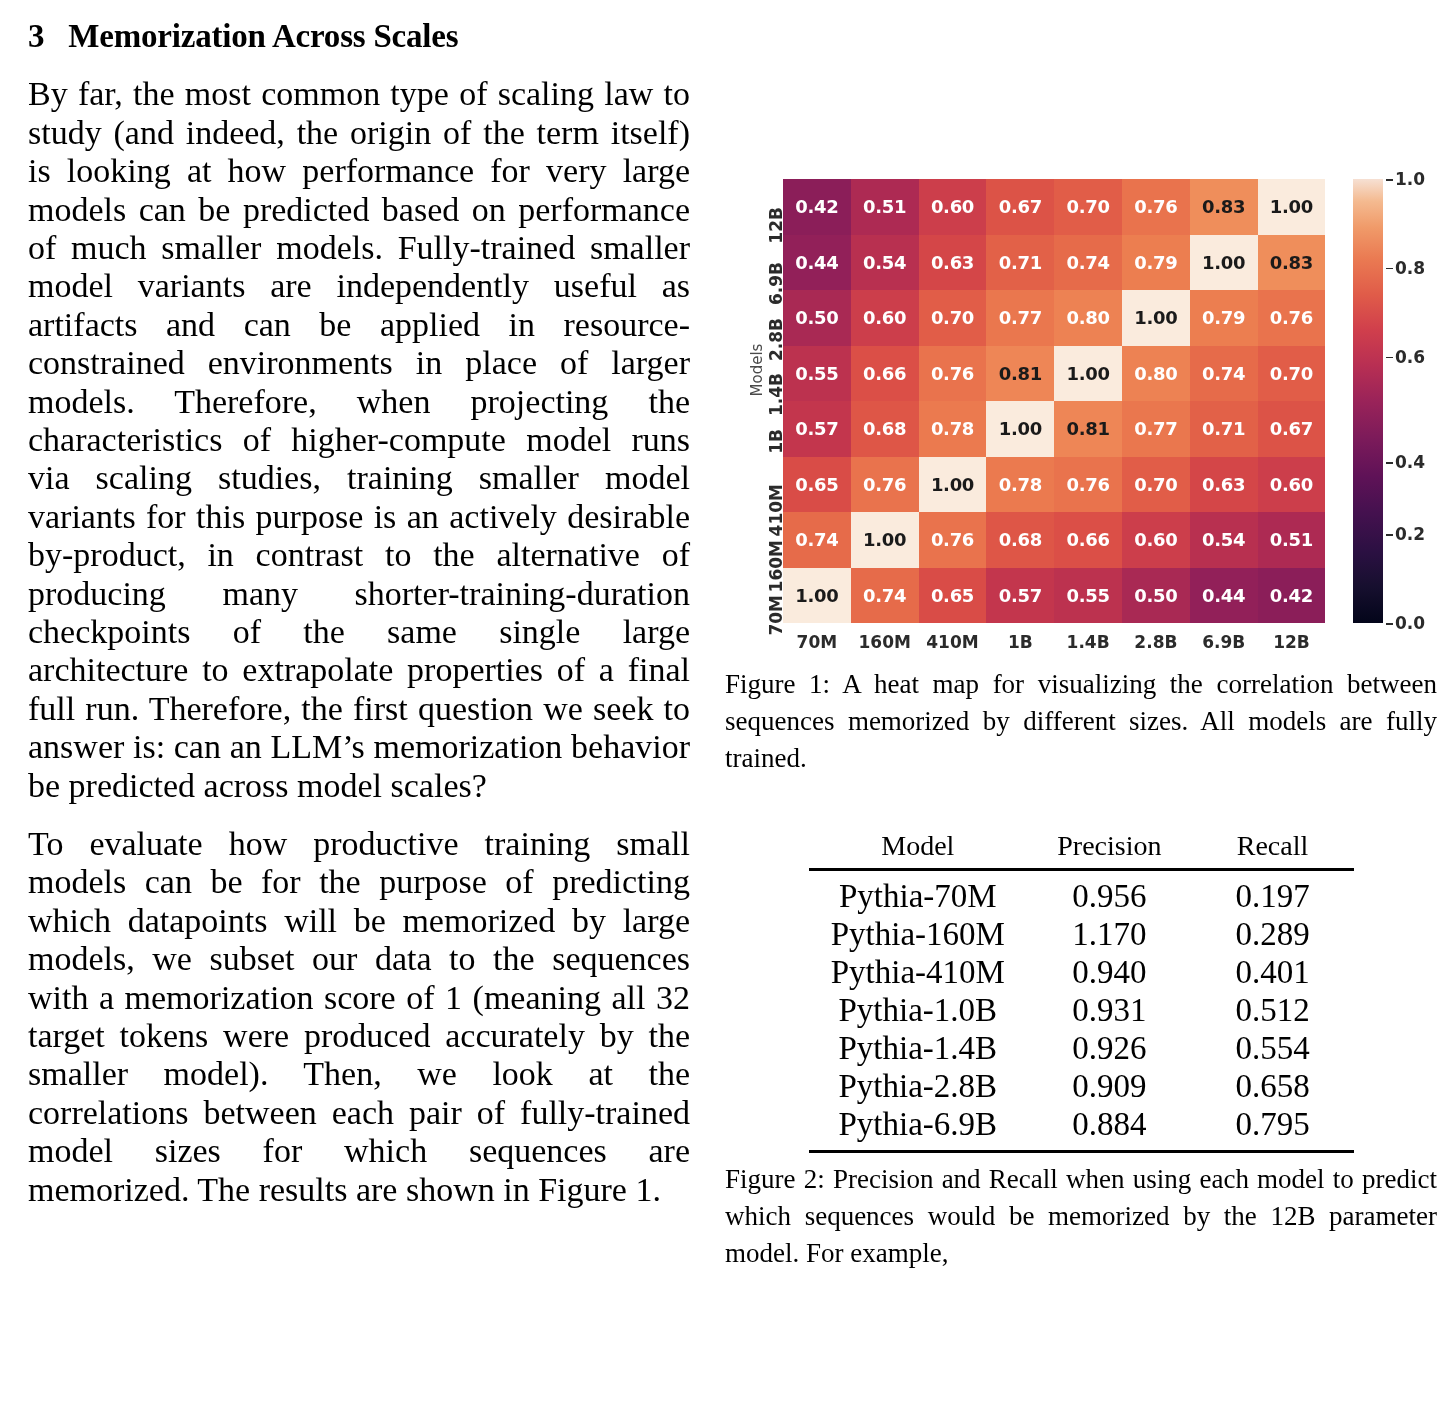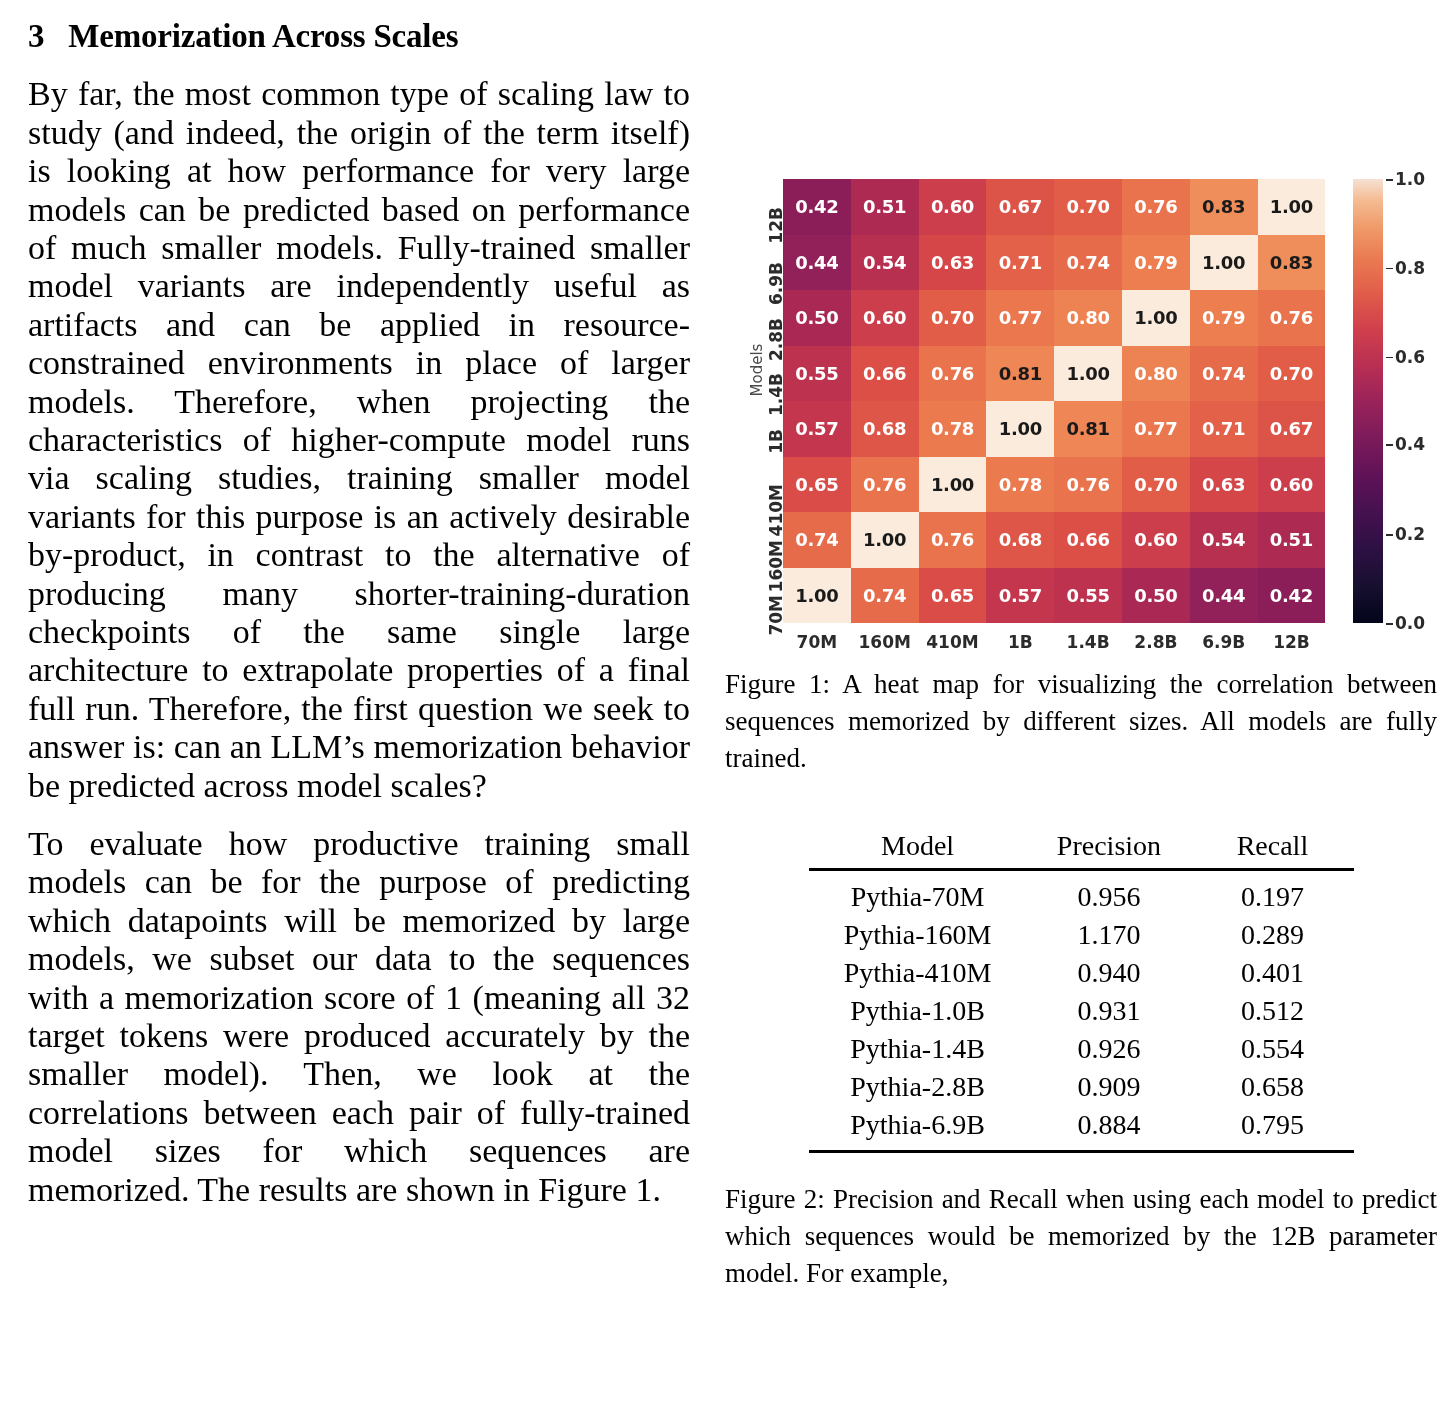--- a/index.html
+++ b/index.html
@@ -206,28 +206,28 @@
     font-size: 28px;
     padding: 0 0 6px 0;
     text-align: center;
   }
   table.results thead tr th {
     border-bottom: 3.5px solid #000;
   }
   table.results td {
     text-align: center;
     padding: 2.5px 0;
-    font-size: 28px;
+    font-size: 33px;
     line-height: 33px;
   }
   table.results tbody tr:first-child td { padding-top: 9px; }
   table.results tbody tr:last-child td { border-bottom: 3.5px solid #000; padding-bottom: 9px; }
   table.results td.model-col { width: 230px; }
   table.results td.num-col { width: 170px; }
-  .fig2-caption { margin-top: 28px; }
+  .fig2-caption { margin-top: 8px; }
 </style>
 </head>
 <body>
 
 <div class="page">
 
   <div class="col-left">
     <h1 class="section-head">
       <span class="num">3</span><span>Memorization Across Scales</span>
     </h1>
@@ -326,21 +326,21 @@
             <div class="xt">1.4B</div>
             <div class="xt">2.8B</div>
             <div class="xt">6.9B</div>
             <div class="xt">12B</div>
           </div>
       </div>
       <div class="cbar"></div>
       <div class="cbar-ticks" id="cbticks">
           <div class="cbt" style="top: 444px;">0.0</div>
           <div class="cbt" style="top: 355.2px;">0.2</div>
-          <div class="cbt" style="top: 265px;">0.4</div>
+          <div class="cbt" style="top: 283px;">0.4</div>
           <div class="cbt" style="top: 177.6px;">0.6</div>
           <div class="cbt" style="top: 88.8px;">0.8</div>
           <div class="cbt" style="top: 0px;">1.0</div>
         </div>
     </div>
 
     <div class="caption fig1-caption">Figure 1: A heat map for visualizing the correlation between sequences memorized by different sizes. All models are fully trained.</div>
 
     <div class="fig2">
       <table class="results">

